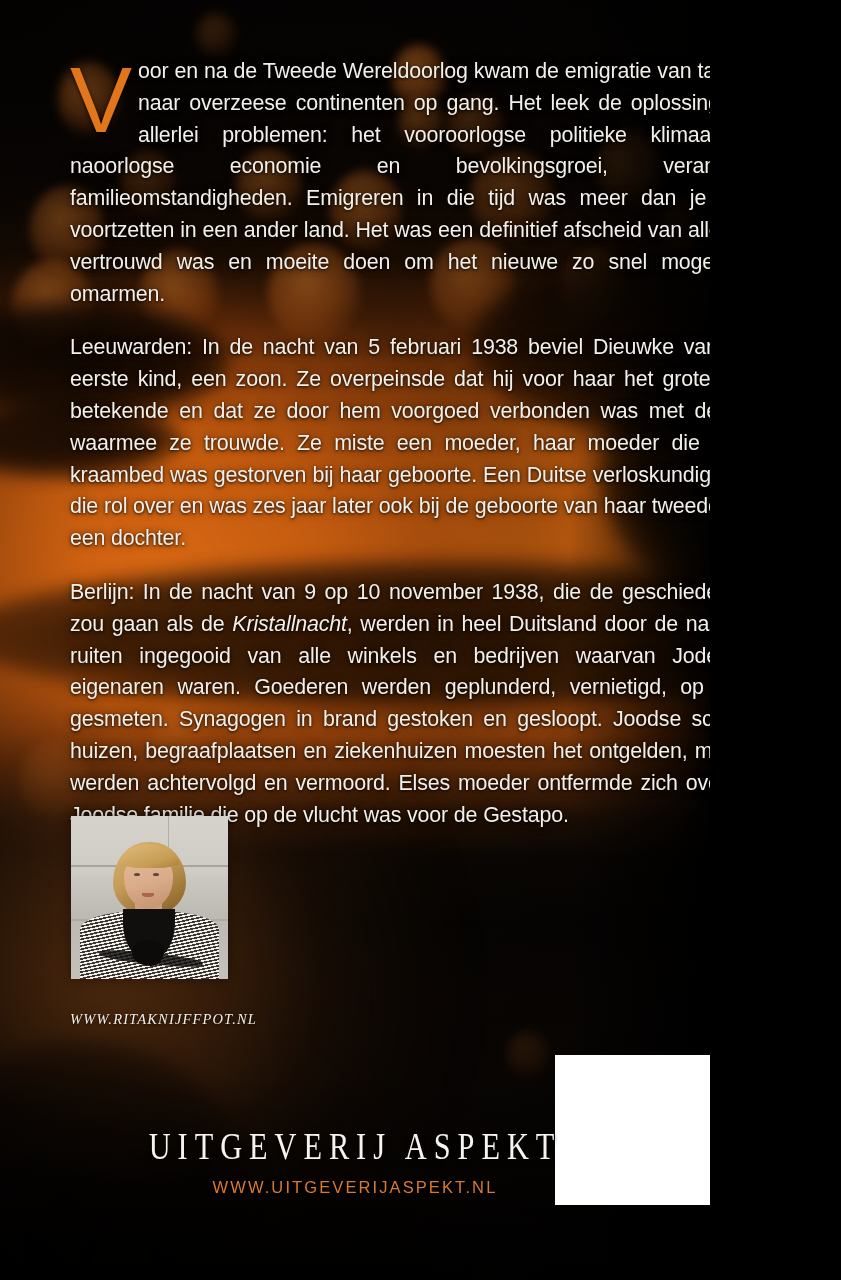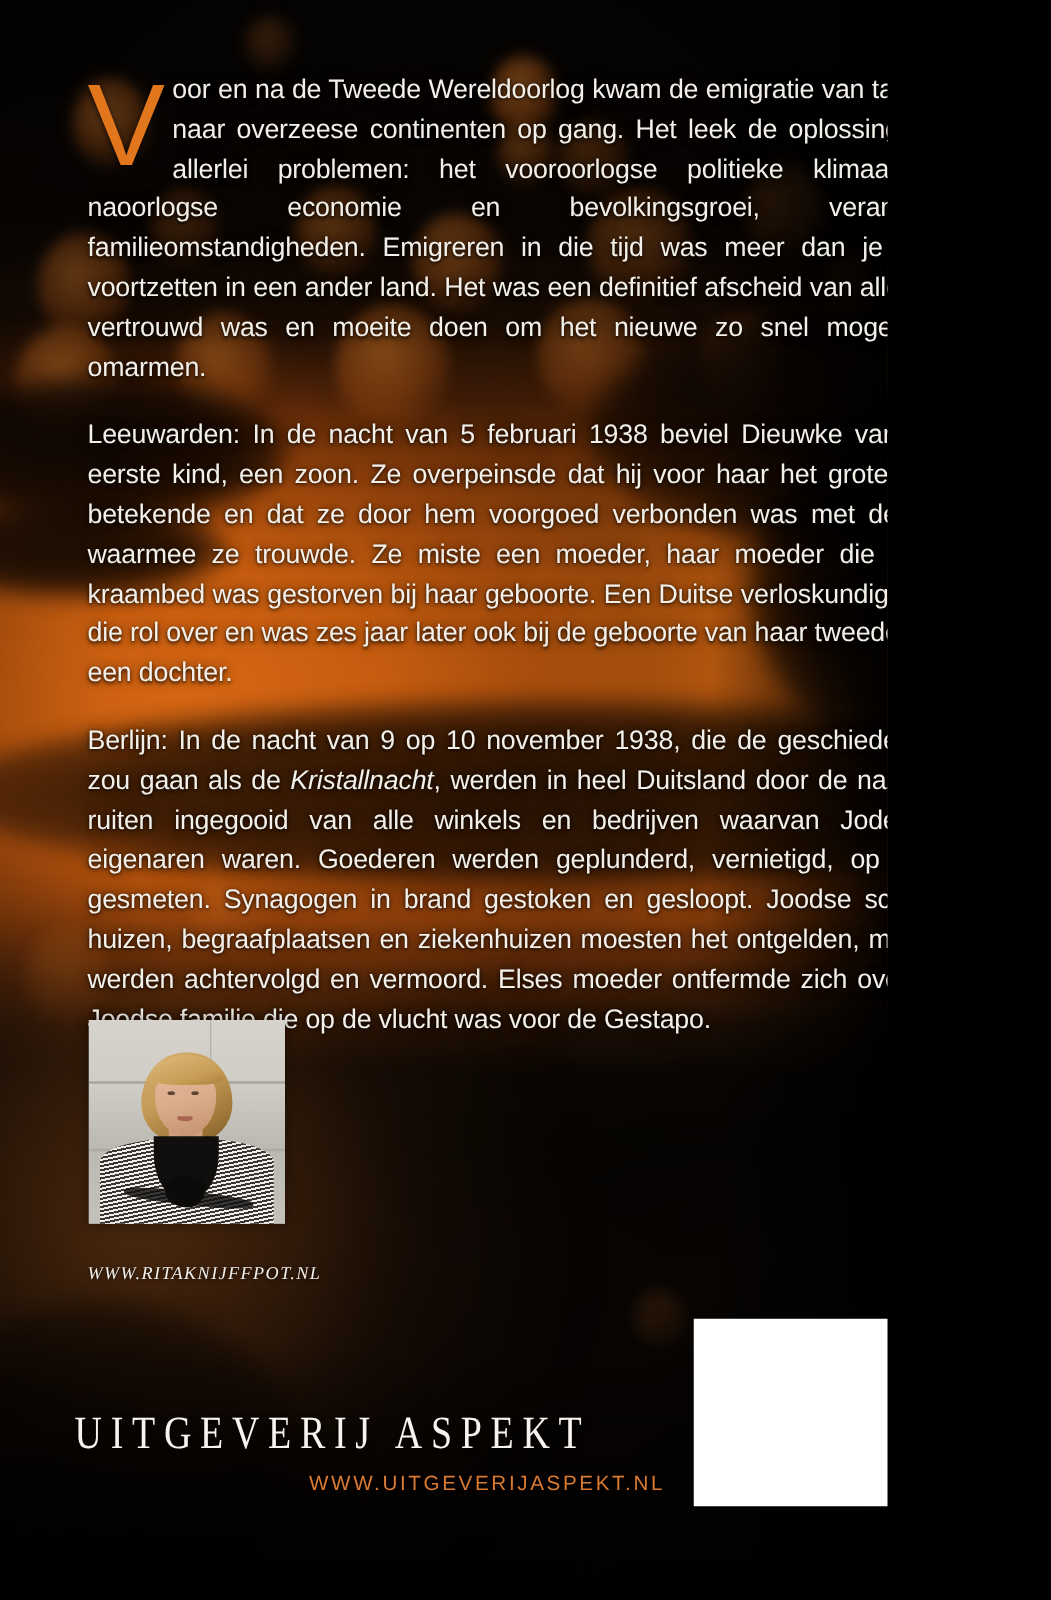--- a/index.html
+++ b/index.html
@@ -327,21 +327,20 @@
     background: #ffffff;
   }
 
   
   .publisher {
     position: absolute;
     left: 0;
     right: 0;
     top: 1128px;
     text-align: center;
-    padding-right: 178px;
   }
   .publisher-name {
     color: #f7f4ef;
     font-family: "Liberation Serif", serif;
     font-size: 37px;
     line-height: 1;
     letter-spacing: 8.5px;
     font-weight: 400;
     transform: scaleX(0.82);
     transform-origin: center;
@@ -349,21 +348,20 @@
     white-space: nowrap;
   }
   .publisher-url {
     margin-top: 13px;
     color: #d97a32;
     font-family: "Liberation Sans", sans-serif;
     font-size: 16.5px;
     letter-spacing: 2.1px;
     text-shadow: 0 1px 3px rgba(0,0,0,0.8);
     white-space: nowrap;
-    text-align: right;
   }
 </style>
 </head>
 <body>
 
 <div class="cover">
 
   <div class="bg-base"></div>
   <div class="bg-glow"></div>
   <div class="bg-lower-haze"></div>

